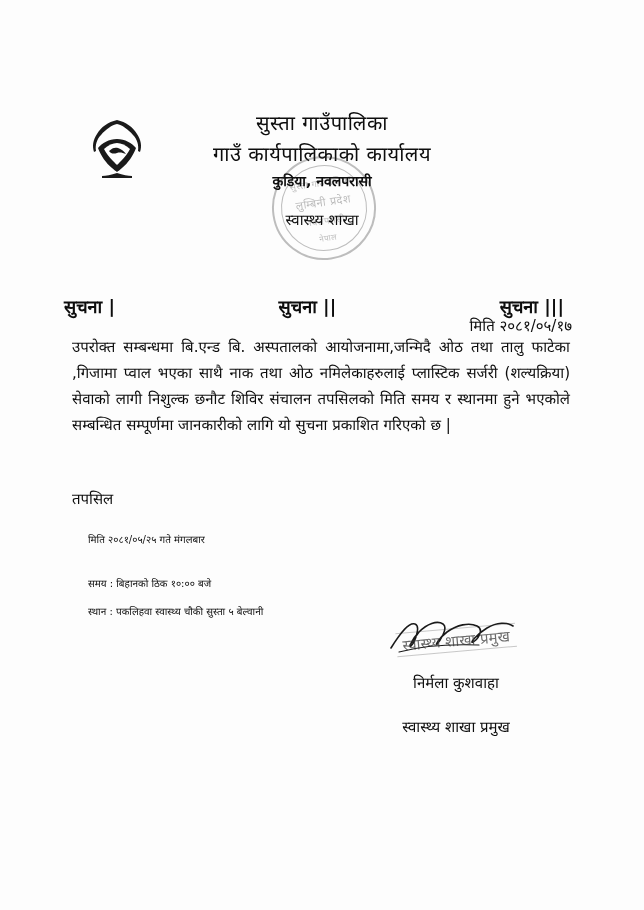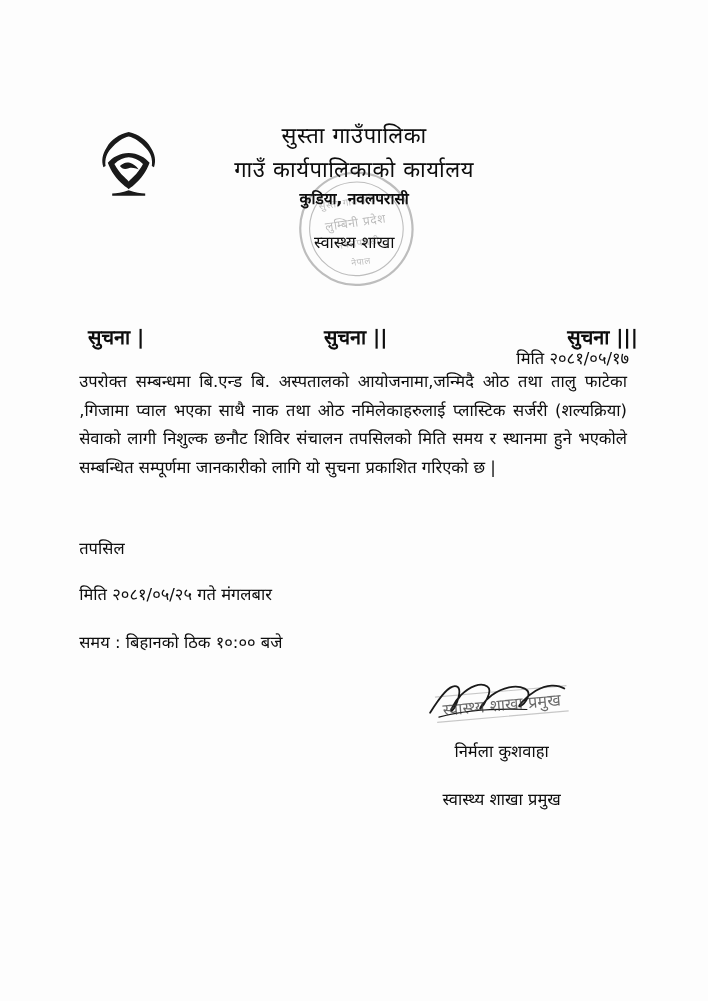--- a/index.html
+++ b/index.html
@@ -101,21 +101,21 @@
     top: 268px;
     right: 72px;
     font-size: 15px;
     margin-top: 47px;
   }
 
   
   .notice-row {
     position: absolute;
     top: 294px;
-    left: 80px;
+    left: 64px;
     width: 500px;
     display: flex;
     justify-content: space-between;
     align-items: baseline;
   }
   .notice-row .nt {
     font-size: 18px;
     font-weight: bold;
   }
 
@@ -132,22 +132,22 @@
 
   
   .tapsil-title {
     position: absolute;
     top: 488px;
     left: 72px;
     font-size: 15px;
   }
   .detail {
     position: absolute;
-    left: 72px;
-    font-size: 15px;
+    left: 88px;
+    font-size: 10px;
     line-height: 24px;
   }
   .d1 { top: 528px; }
   .d2 { top: 572px; }
   .d3 { top: 600px; }
 
   
   .sign-wrap {
     position: absolute;
     top: 612px;
@@ -229,20 +229,21 @@
     <div class="nt">सुचना |</div>
     <div class="nt">सुचना ||</div>
     <div class="nt">सुचना |||</div>
   </div>
 
   <div class="body-para">उपरोक्त सम्बन्धमा बि.एन्ड बि. अस्पतालको आयोजनामा,जन्मिदै ओठ तथा तालु फाटेका ,गिजामा प्वाल भएका साथै नाक तथा ओठ नमिलेकाहरुलाई प्लास्टिक सर्जरी (शल्यक्रिया) सेवाको लागी निशुल्क छनौट शिविर संचालन तपसिलको मिति समय र स्थानमा हुने भएकोले सम्बन्धित सम्पूर्णमा जानकारीको लागि यो सुचना प्रकाशित गरिएको छ |</div>
 
   <div class="tapsil-title">तपसिल</div>
   <div class="detail d1">मिति २०८१/०५/२५ गते मंगलबार</div>
   <div class="detail d2">समय : बिहानको ठिक १०:०० बजे</div>
+  <div class="detail d3">स्थान : पकलिहवा स्वास्थ्य चौकी सुस्ता ५ बेल्वानी</div>
 
   <div class="sign-wrap">
     <div class="sig-scribble">
       <svg viewBox="0 0 150 46" width="150" height="46" aria-hidden="true">
         <path d="M10 36 C20 20 28 10 34 12 C40 14 34 30 30 34 C28 36 30 28 38 20 C46 12 56 8 62 12 C68 16 58 30 56 32 C54 34 58 26 66 20 C76 13 88 10 96 14 C104 18 96 28 92 30 C88 32 96 22 106 16 C116 10 126 10 132 14" fill="none" stroke="#1a1a1a" stroke-width="1.6" stroke-linecap="round"></path>
         <path d="M18 40 C40 34 70 32 98 33" fill="none" stroke="#1a1a1a" stroke-width="1.1" stroke-linecap="round"></path>
       </svg>
     </div>
     <div class="sign-name">निर्मला कुशवाहा</div>
     <div class="sign-post">स्वास्थ्य शाखा प्रमुख</div>

